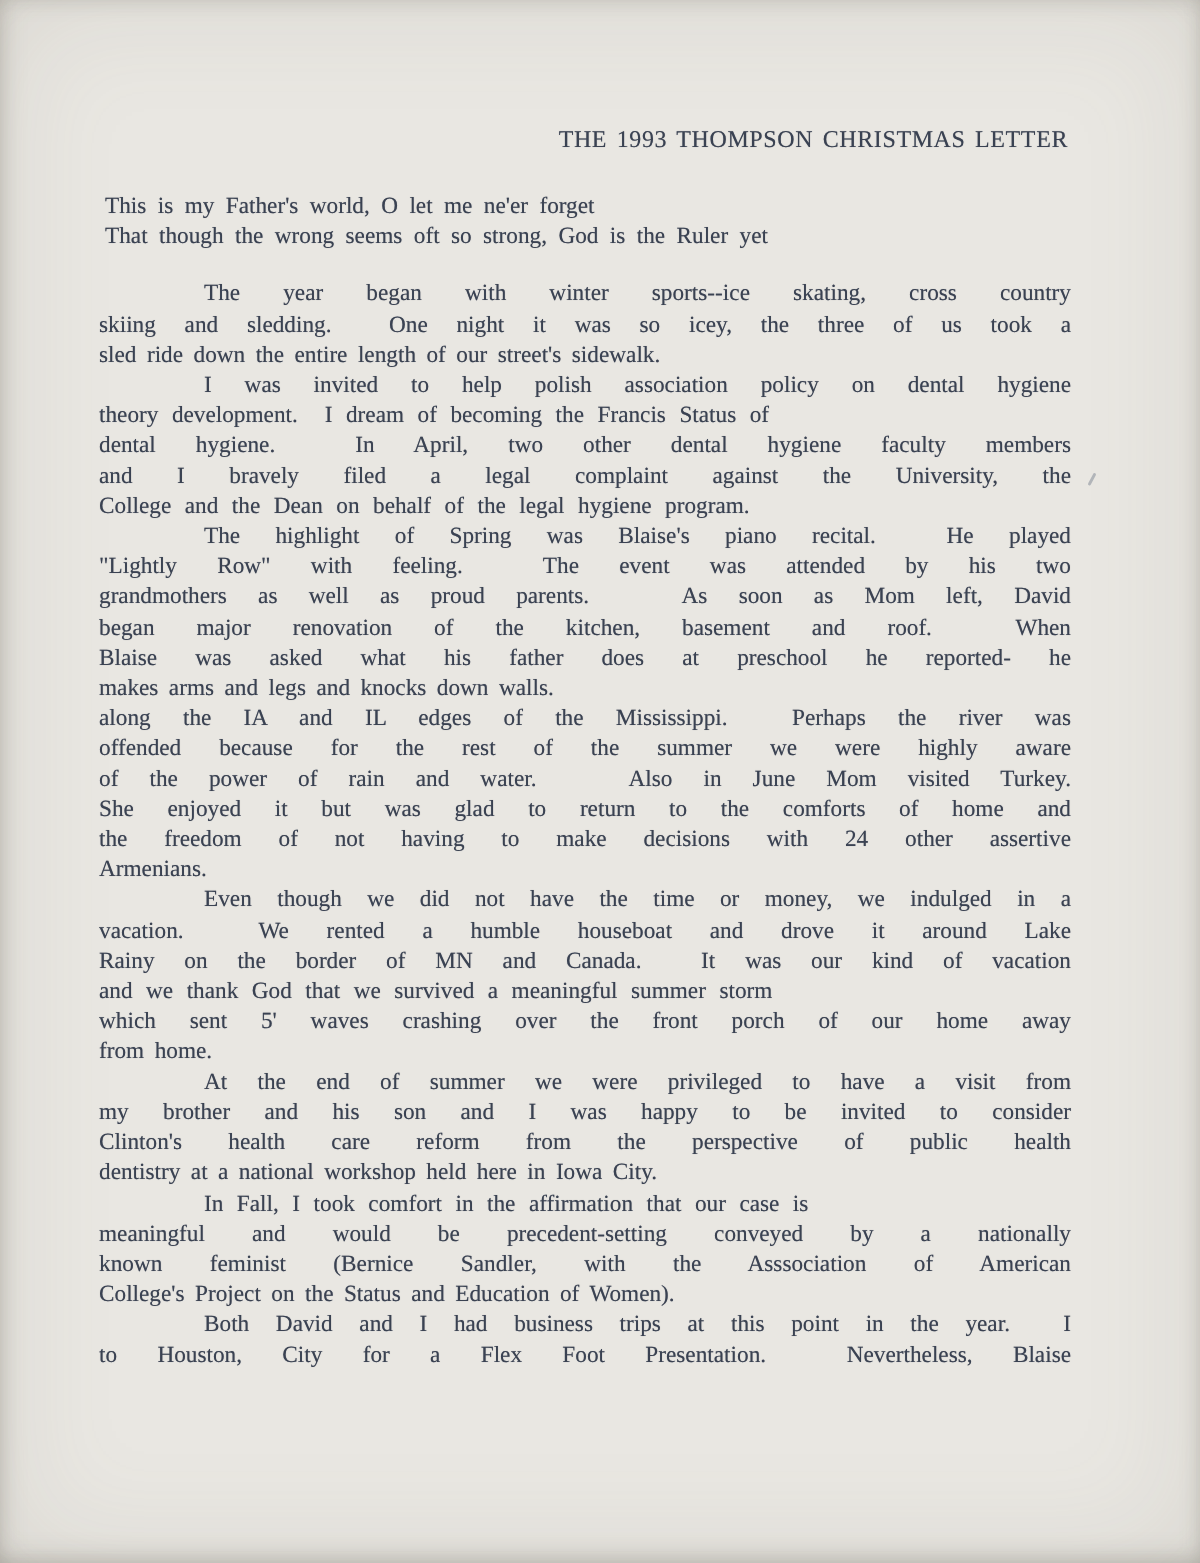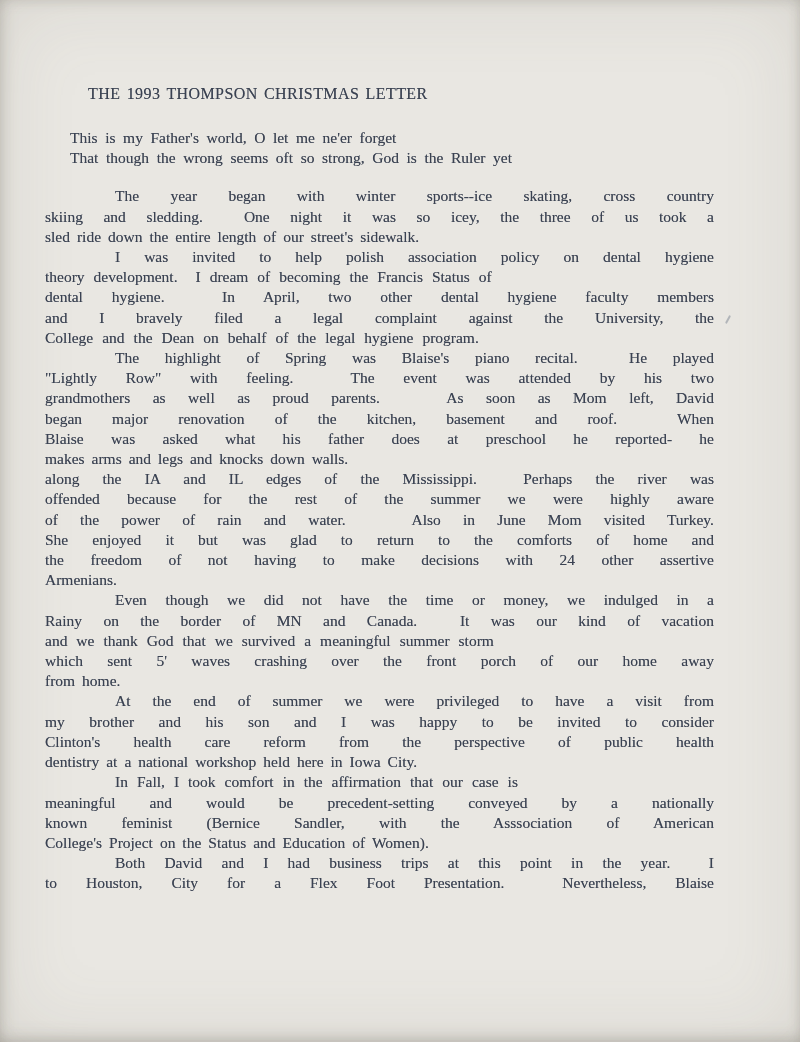--- a/index.html
+++ b/index.html
@@ -21,35 +21,35 @@
       inset 8px 0 18px -8px rgba(110, 105, 95, 0.25),
       inset -6px 0 16px -8px rgba(110, 105, 95, 0.20),
       inset 0 -10px 18px -8px rgba(110, 105, 95, 0.30),
       inset 0 8px 16px -8px rgba(110, 105, 95, 0.12);
   }
   .title {
     margin: 84px 88px 0 88px;
     font-size: 16px;
     font-weight: normal;
     line-height: 20px;
-    text-align: left;
+    text-align: right;
     letter-spacing: 0.4px;
     word-spacing: 2px;
     text-shadow: 0 0 0.5px rgba(58, 66, 82, 0.55);
   }
   .epigraph {
     margin: 24px 70px 0 70px;
     font-size: 15.5px;
     line-height: 20.2px;
     text-align: left;
     word-spacing: 0.24em;
     text-shadow: 0 0 0.5px rgba(58, 66, 82, 0.55);
   }
   .letter-body {
-    margin: 18px 86px 0 45px;
+    margin: 18px 86px 0 66px;
     font-size: 15.5px;
     line-height: 20.2px;
     text-shadow: 0 0 0.5px rgba(58, 66, 82, 0.55);
   }
   .para { margin: 0; }
   .line {
     white-space: pre-wrap;
     word-spacing: 0.2em;
     text-align: left;
   }
@@ -110,20 +110,21 @@
       <div class="para">
         <div class="line just">along the IA and IL edges of the Mississippi.  Perhaps the river was</div>
         <div class="line just">offended because for the rest of the summer we were highly aware</div>
         <div class="line just">of the power of rain and water.   Also in June Mom visited Turkey.</div>
         <div class="line just">She enjoyed it but was glad to return to the comforts of home and</div>
         <div class="line just">the freedom of not having to make decisions with 24 other assertive</div>
         <div class="line">Armenians.</div>
       </div>
       <div class="para">
         <div class="line just first">Even though we did not have the time or money, we indulged in a</div>
+        <div class="line just">vacation.  We rented a humble houseboat and drove it around Lake</div>
         <div class="line just">Rainy on the border of MN and Canada.  It was our kind of vacation</div>
         <div class="line wide">and we thank God that we survived a meaningful summer storm</div>
         <div class="line just">which sent 5' waves crashing over the front porch of our home away</div>
         <div class="line">from home.</div>
       </div>
       <div class="para">
         <div class="line just first">At the end of summer we were privileged to have a visit from</div>
         <div class="line just">my brother and his son and I was happy to be invited to consider</div>
         <div class="line just">Clinton's health care reform from the perspective of public health</div>
         <div class="line">dentistry at a national workshop held here in Iowa City.</div>

